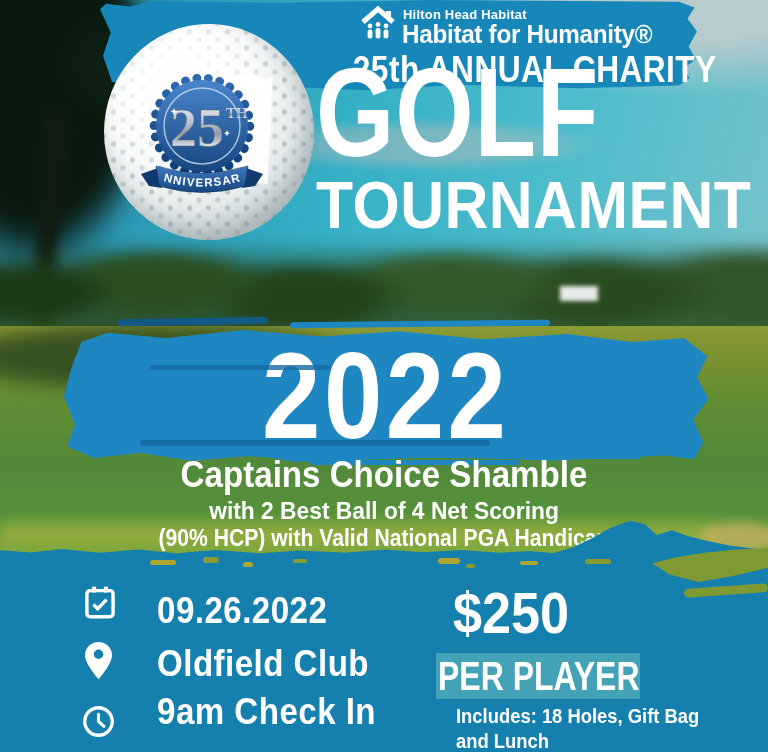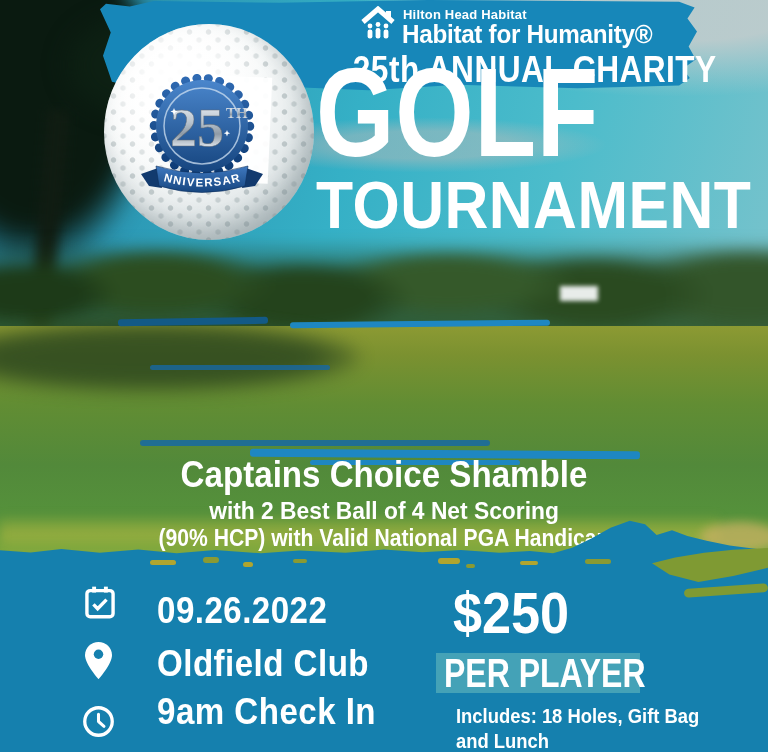--- a/index.html
+++ b/index.html
@@ -100,22 +100,22 @@
   .island1{left:652px;top:548px;width:116px;height:34px;background:#7f9a33;
     clip-path:polygon(0% 45%,20% 28%,45% 14%,70% 5%,100% 0%,100% 58%,70% 82%,40% 100%,15% 78%);}
   .island2{left:684px;top:586px;width:84px;height:9px;background:#7f9a33;border-radius:5px;transform:rotate(-4deg);}
   .speck{border-radius:3px;}
 
   
   .row-text{font-size:36px;font-weight:bold;white-space:nowrap;line-height:1;
     transform:scaleX(.92);transform-origin:left top;letter-spacing:.5px;}
   .price{left:453px;top:584px;font-size:58px;font-weight:bold;line-height:1;white-space:nowrap;
     transform:scaleX(.9);transform-origin:left top;}
-  .per-player-box{left:436px;top:653px;width:204px;height:40px;background:rgba(76,168,184,.85);
-    display:flex;align-items:center;padding-left:8px;}
+  .per-player-box{left:436px;top:653px;width:204px;height:46px;background:rgba(76,168,184,.85);
+    display:flex;align-items:center;padding-left:2px;}
   .per-player-box span{position:static;font-size:40px;font-weight:bold;white-space:nowrap;
     transform:scaleX(.8);transform-origin:left center;}
   .includes{font-size:20px;font-weight:bold;white-space:nowrap;line-height:1;
     transform:scaleX(.92);transform-origin:left top;}
 </style>
 </head>
 <body>
 
 <div id="flyer">
 
@@ -187,20 +187,23 @@
     <text font-size="11.5" font-weight="bold" fill="#ffffff" letter-spacing="1.3" text-anchor="middle">
       <textPath href="#ribcurve" startOffset="50%">ANNIVERSARY</textPath>
     </text>
   </svg>
 
   <div class="golf">GOLF</div>
   <div class="tournament">TOURNAMENT</div>
 
   <div class="streak s1"></div>
   <div class="streak s2"></div>
+  <div class="year-banner">
+    <span>2022</span>
+  </div>
   <div class="streak s3"></div>
   <div class="streak s4"></div>
   <div class="streak s5"></div>
   <div class="streak s6"></div>
 
   <div class="fmt-head">Captains Choice Shamble</div>
   <div class="fmt-d1">with 2 Best Ball of 4 Net Scoring</div>
   <div class="fmt-d2">(90% HCP) with Valid National PGA Handicap</div>
 
   <div class="bottom"></div>

